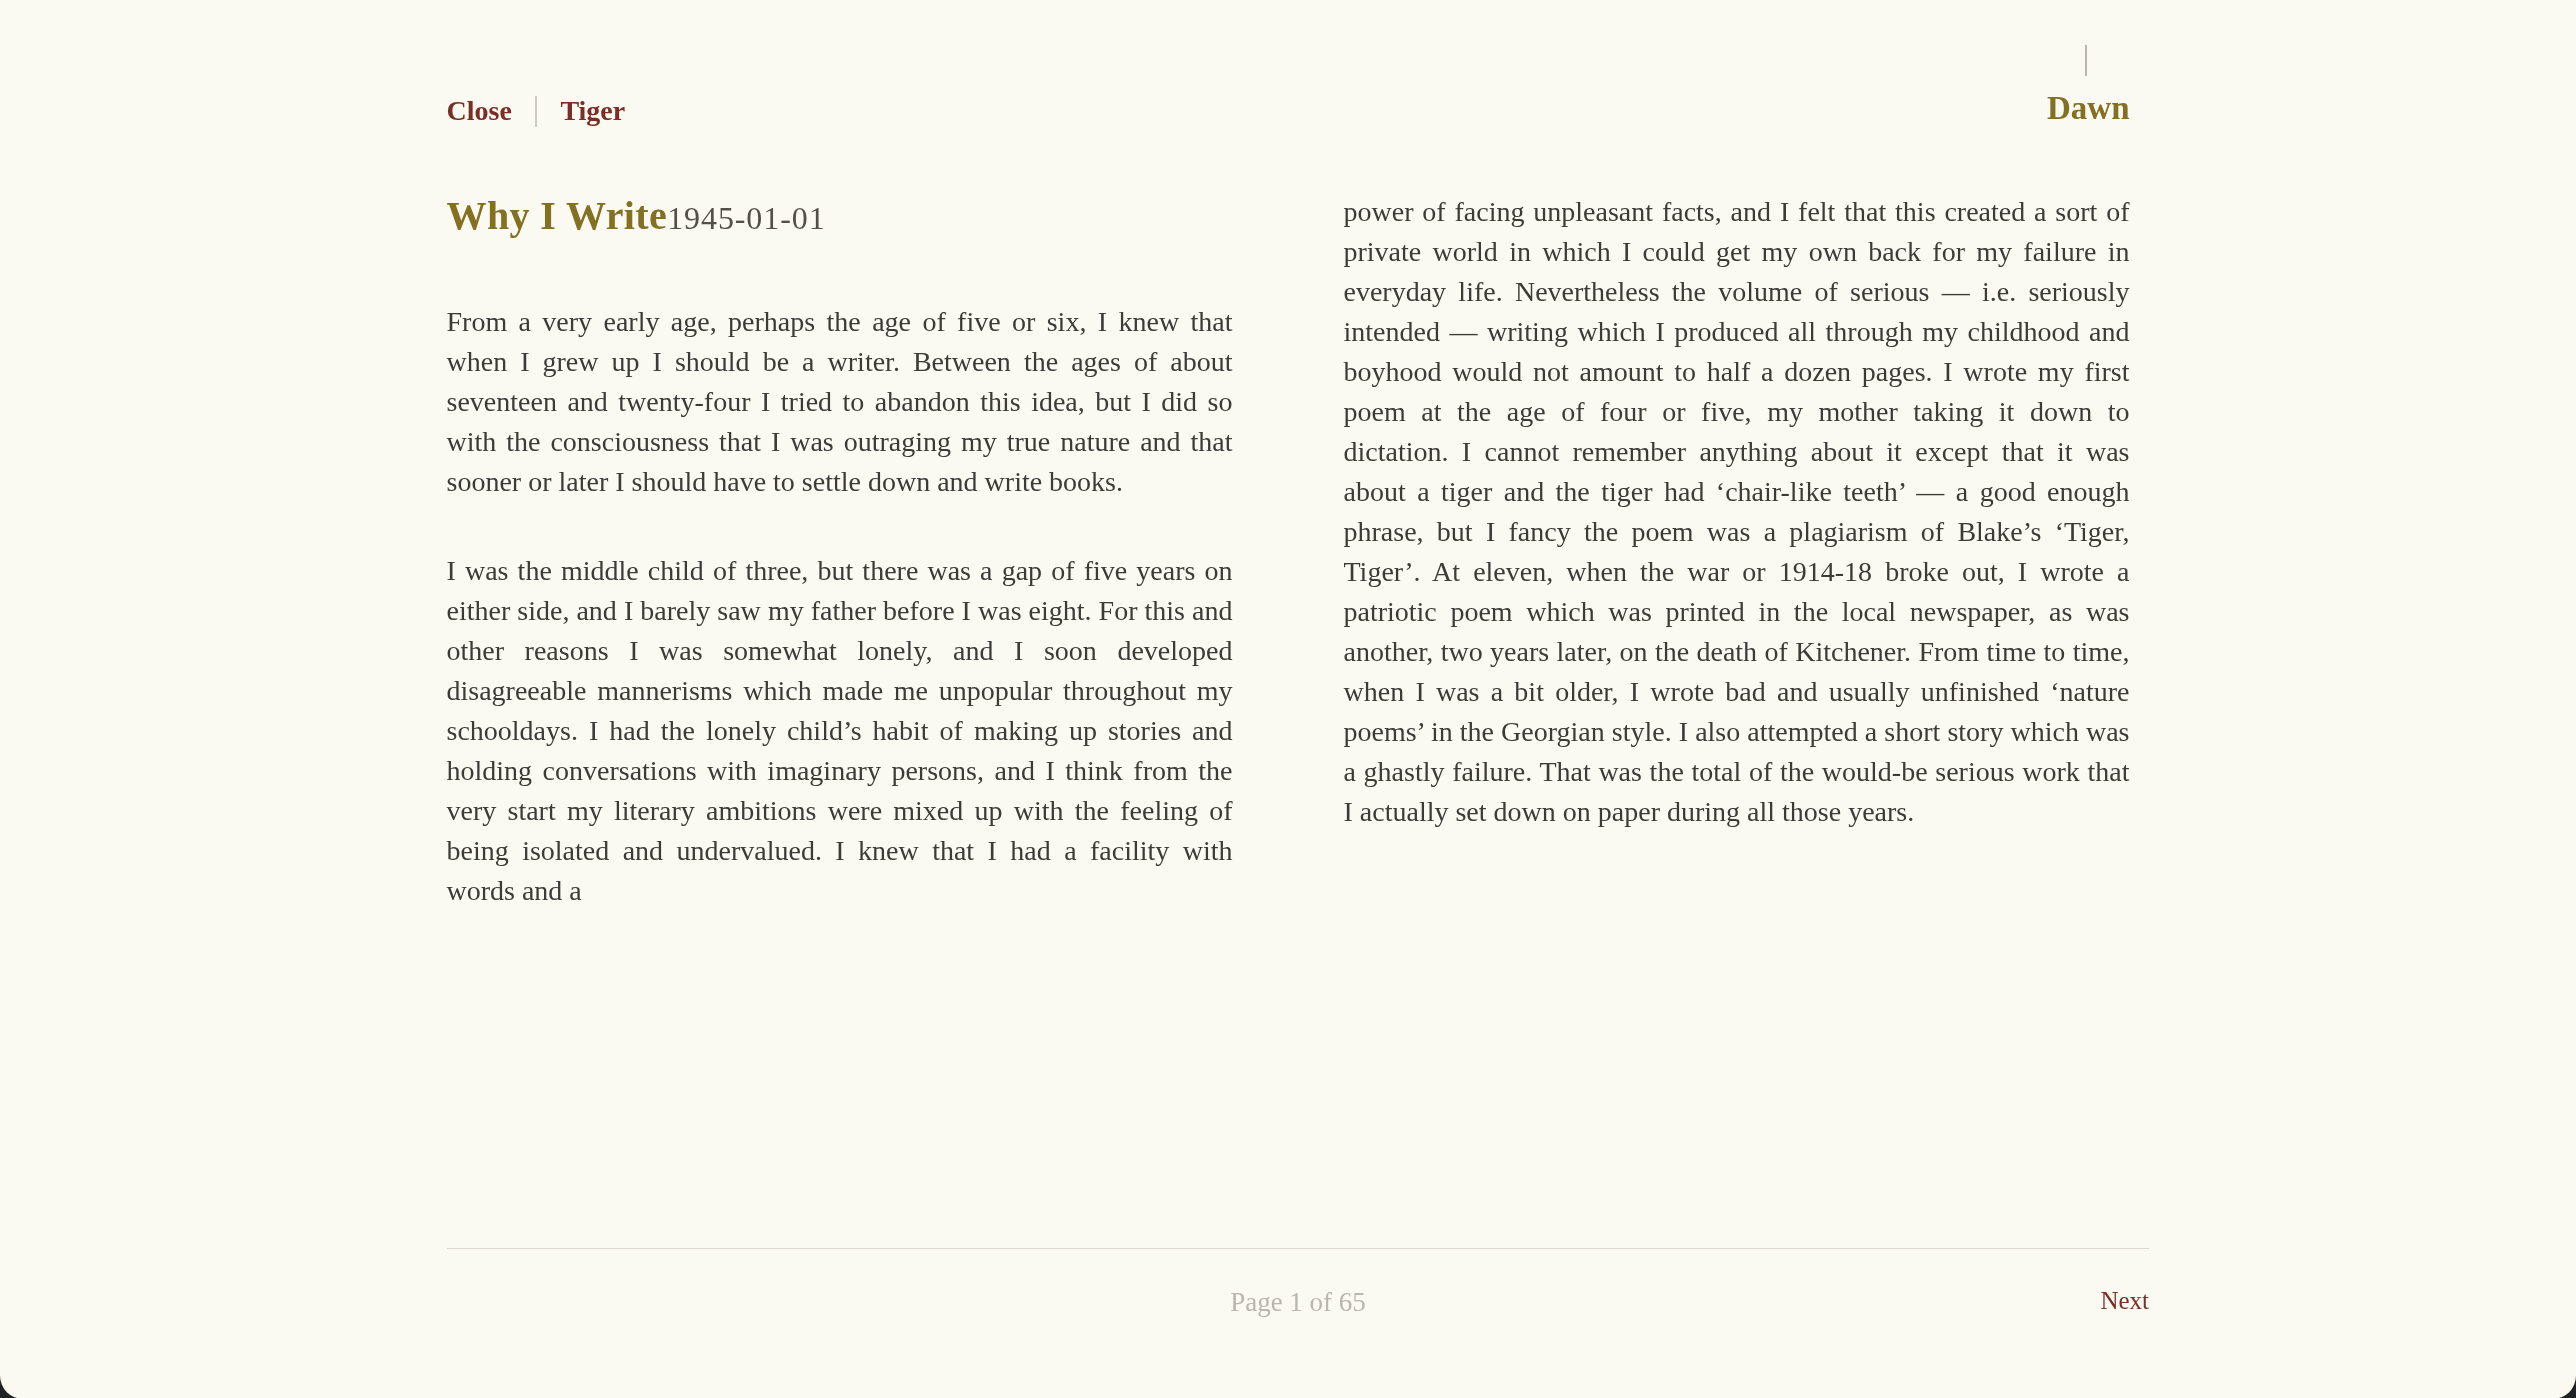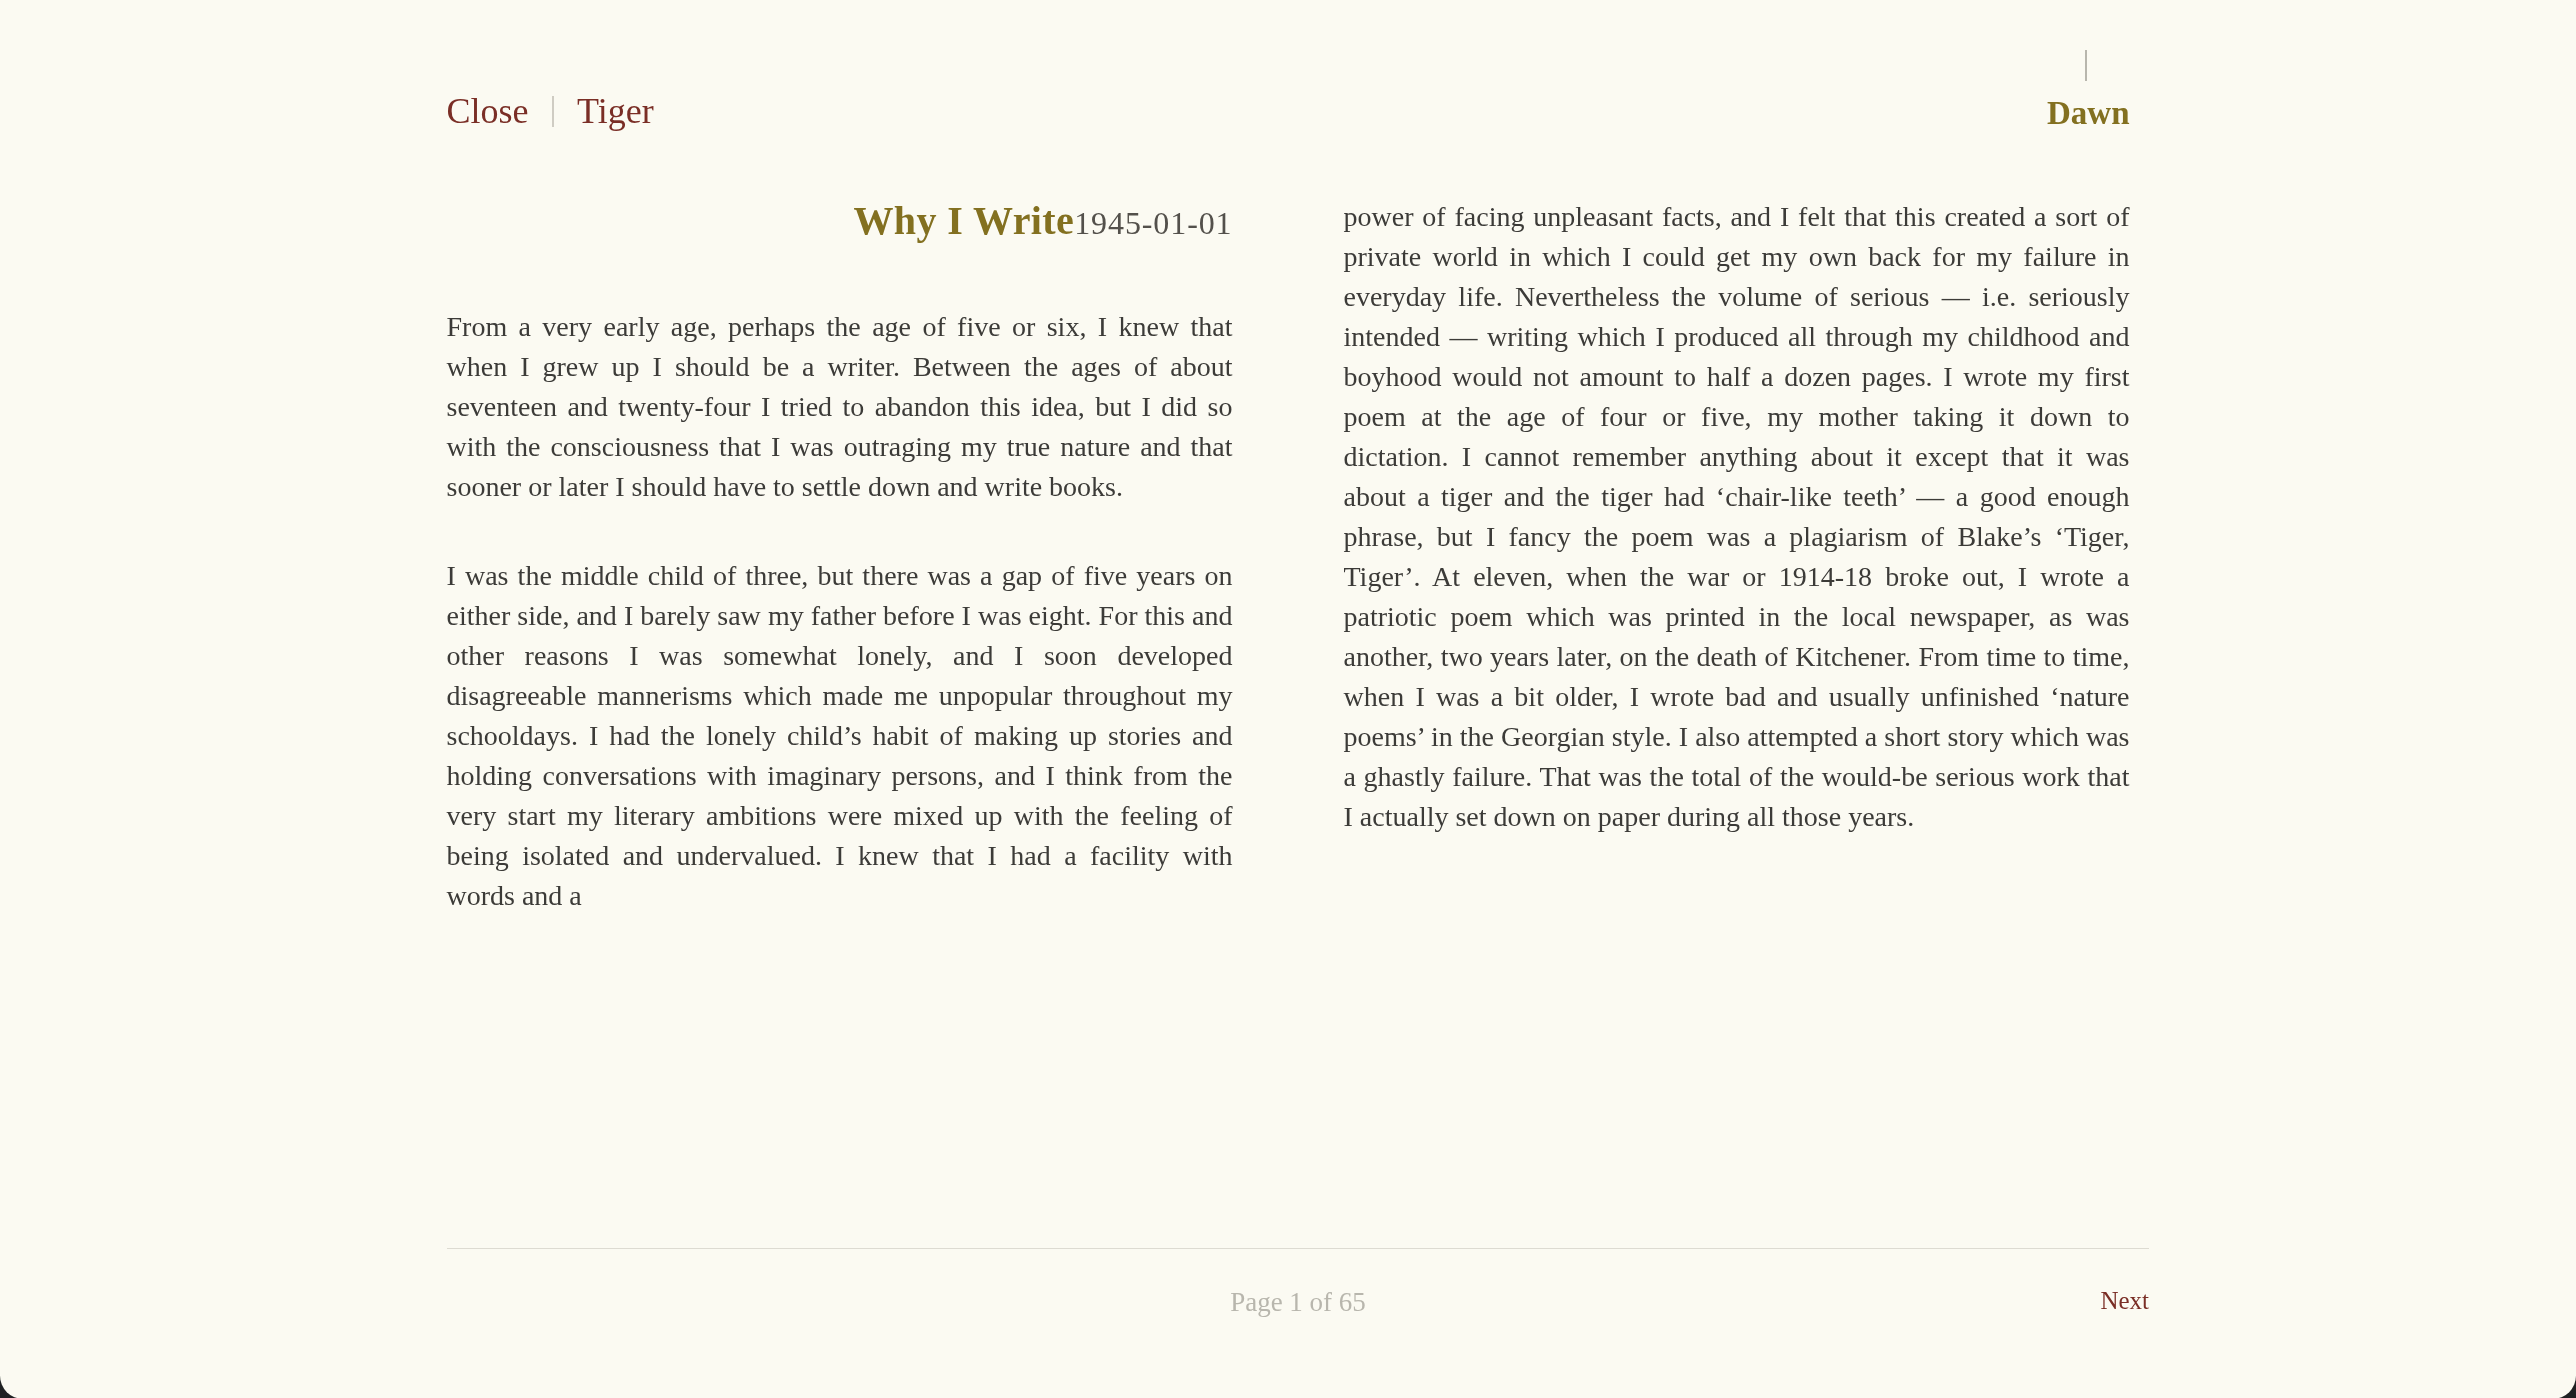--- a/index.html
+++ b/index.html
@@ -24,38 +24,38 @@
     box-sizing:border-box;
   }
   .container{width:1683px;margin:0 auto;}
   
   .topbar{
     display:flex;justify-content:space-between;align-items:flex-end;
     padding-top:90px;
   }
   .topnav{display:flex;align-items:center;gap:23.4px;}
   .topnav a{
-    color:var(--accent-link);font-size:36px;text-decoration:none;cursor:pointer;
+    color:var(--accent-link);font-size:28px;text-decoration:none;cursor:pointer;font-weight:bold;
   }
   .nav-divider{
     display:inline-block;width:1.8px;height:31px;background:var(--divider-color);
   }
   .theme-wrap{position:relative;}
   .theme-wrap a{
     color:var(--accent-title);font-size:33px;text-decoration:none;cursor:pointer;font-weight:bold;
   }
   .cursor-tick{
     position:absolute;right:43px;bottom:calc(100% + 14.4px);
     width:1.8px;height:31px;background:var(--muted-text);
   }
   
   .columns{display:flex;gap:111px;margin-top:65px;}
   .col{flex:0 0 786px;width:786px;}
   .title-row{
-    display:flex;justify-content:flex-end;align-items:baseline;
+    display:flex;justify-content:flex-start;align-items:baseline;
     margin-bottom:63px;
   }
   .title-row h1{
     margin:0;font-size:40px;font-weight:bold;color:var(--accent-title);
     letter-spacing:0.4px;
   }
   .essay-date{
     font-size:32px;color:var(--date-text);letter-spacing:0.9px;
   }
   .col p{

